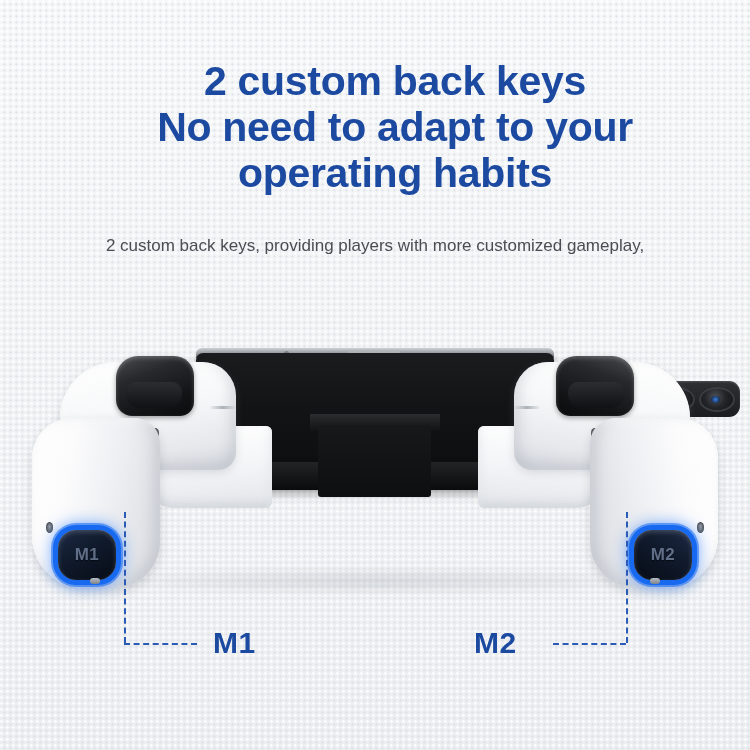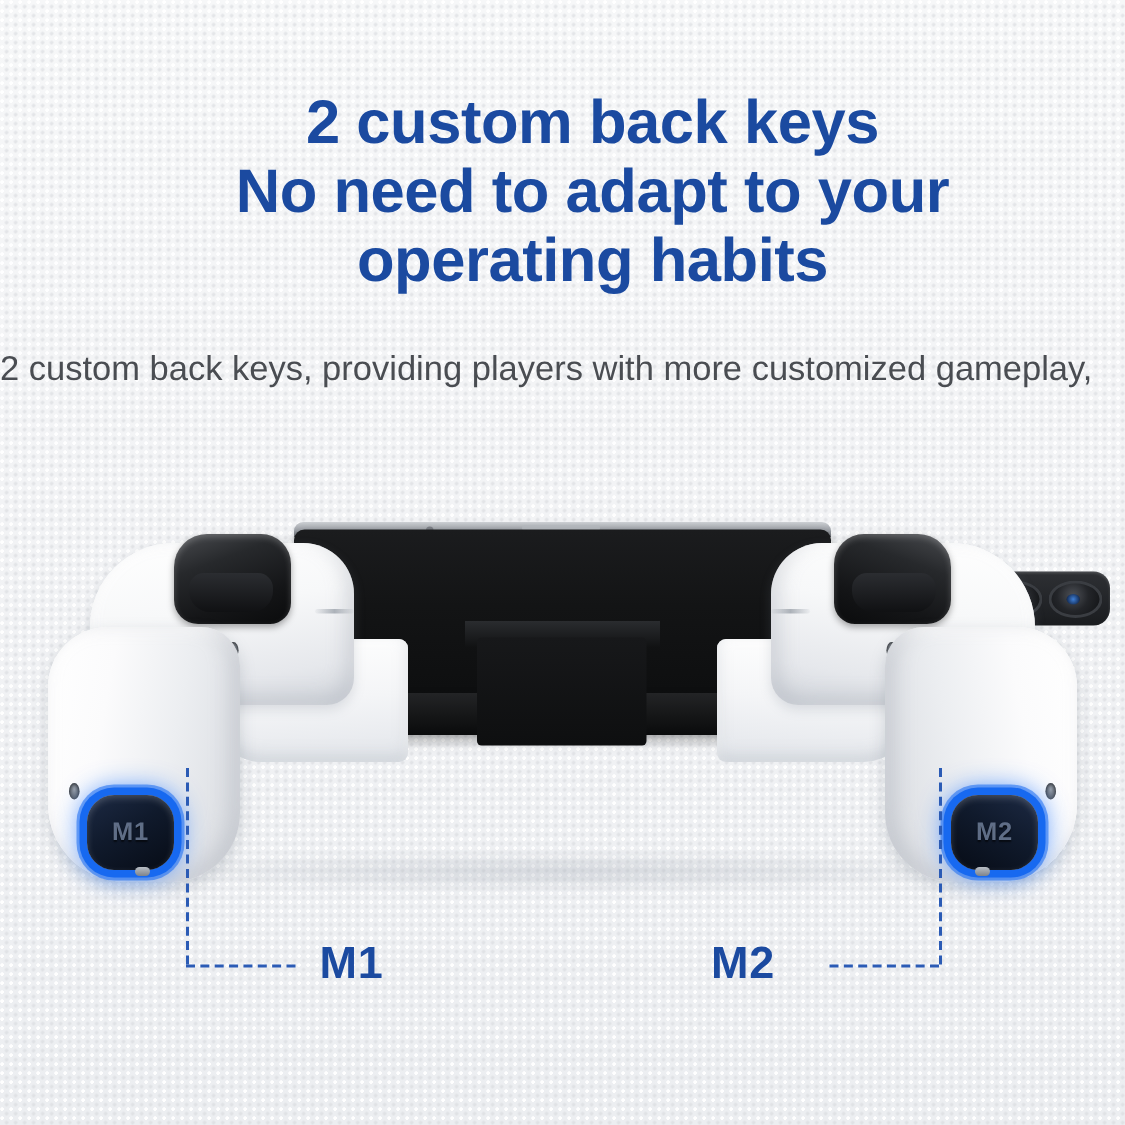--- a/index.html
+++ b/index.html
@@ -26,23 +26,23 @@
     font-weight:bold;
     font-size:41px;
     line-height:46px;
     letter-spacing:-.3px;
     white-space:nowrap;
     padding-left:20px;
   }
   .headline div{display:block;}
   .subline{
     position:absolute;left:0;top:231px;width:750px;
-    text-align:left;
+    text-align:center;
     color:#4a4d52;
-    font-size:23px;
+    font-size:17px;
     line-height:29px;
   }
   .subline div{display:block;}
 
   
   #photo{position:absolute;left:0;top:330px;width:750px;height:300px;}
 
   .ground-shadow{
     position:absolute;left:95px;top:238px;width:560px;height:26px;
     background:radial-gradient(ellipse at 50% 50%, rgba(150,158,170,.30) 0%, rgba(150,158,170,.13) 45%, rgba(150,158,170,0) 72%);

